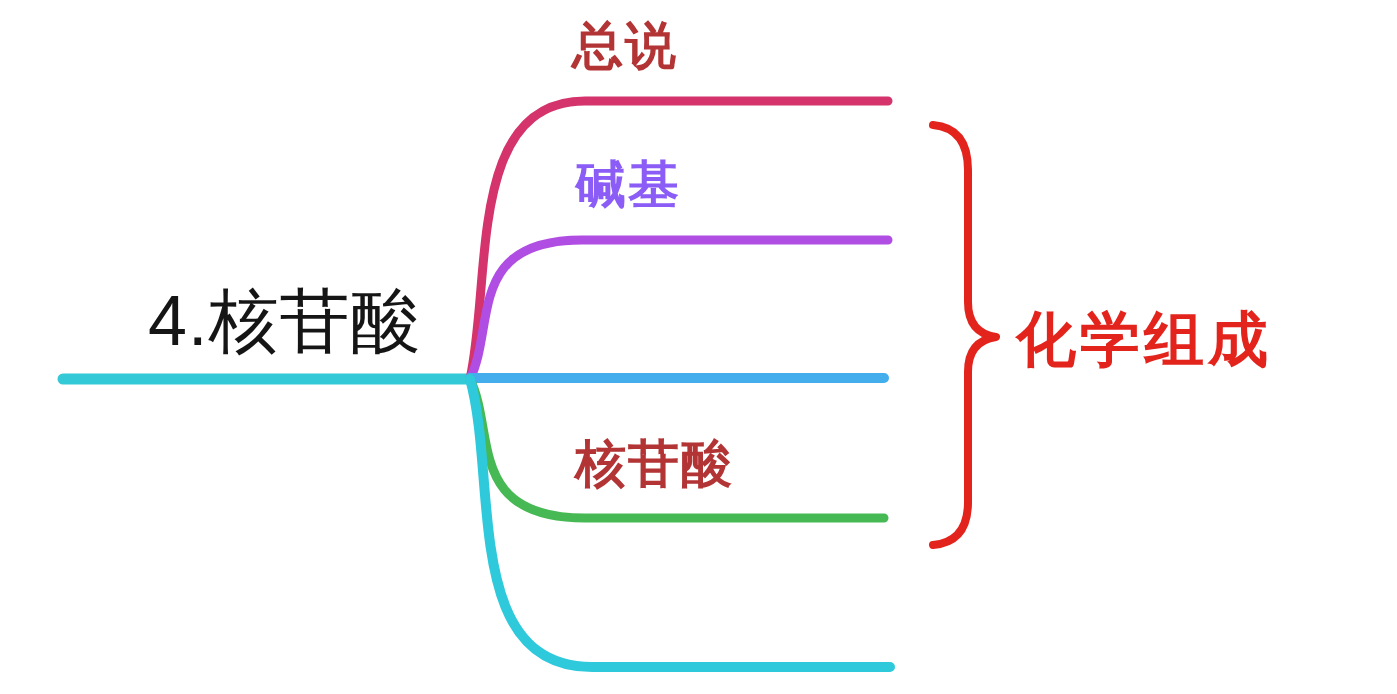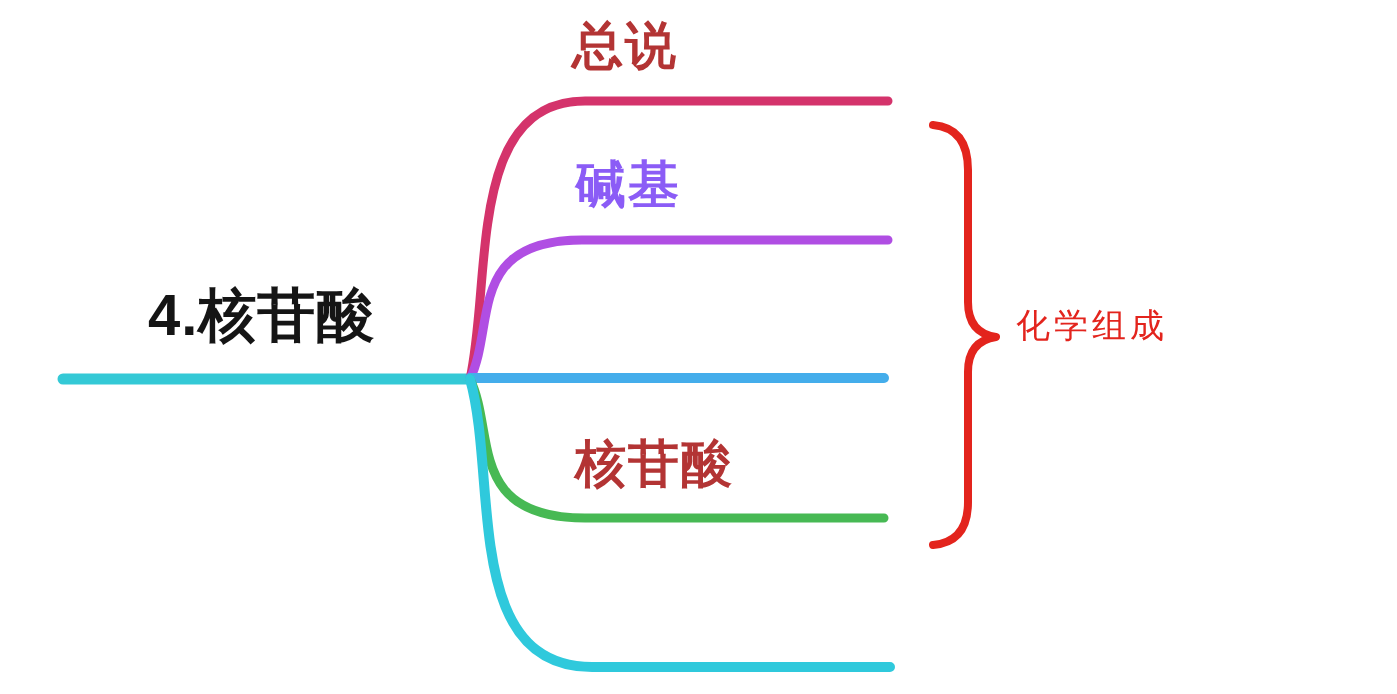--- a/index.html
+++ b/index.html
@@ -22,32 +22,32 @@
     width: 1397px;
     height: 694px;
   }
   .node-label {
     position: absolute;
     white-space: nowrap;
     line-height: 1.05;
     user-select: none;
   }
   .root-label {
-    font-size: 58px;
-    font-weight: 700;
+    font-size: 70px;
+    font-weight: 400;
     letter-spacing: 1px;
   }
   .branch-label {
     font-size: 51px;
     font-weight: 700;
     letter-spacing: 2px;
   }
   .brace-label {
-    font-size: 34px;
-    font-weight: 400;
+    font-size: 60px;
+    font-weight: 700;
     letter-spacing: 4px;
   }
 </style>
 </head>
 <body>
 
 <div class="canvas">
 
   <svg class="lines-svg" viewBox="0 0 1397 694">
 

